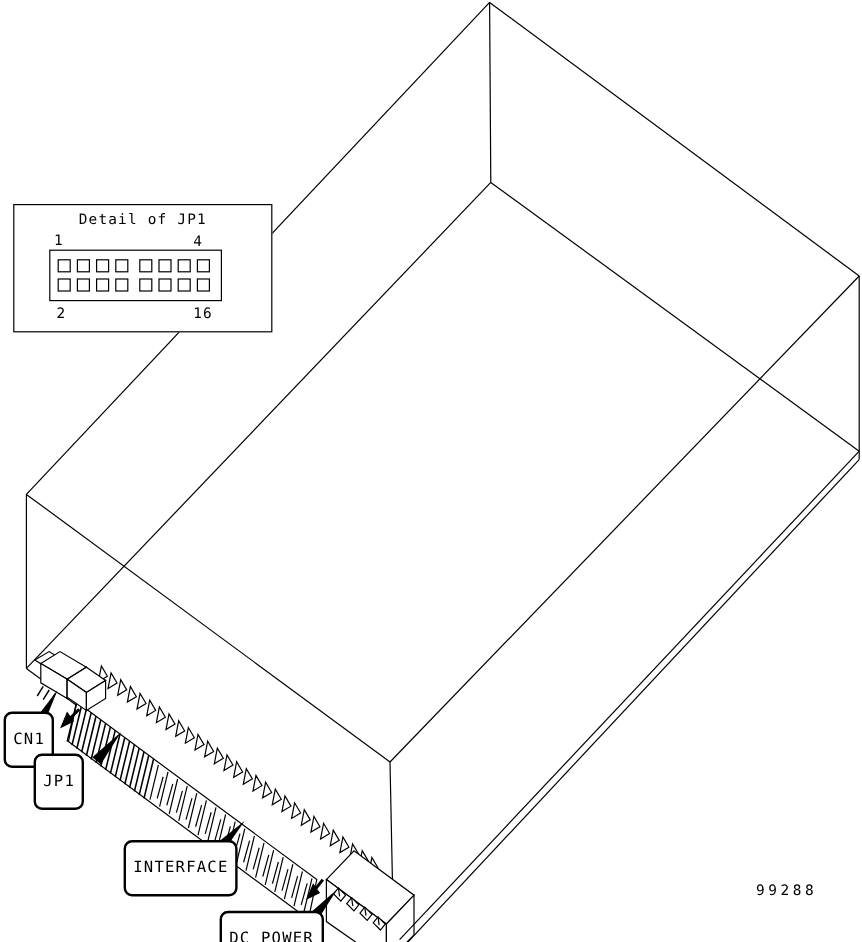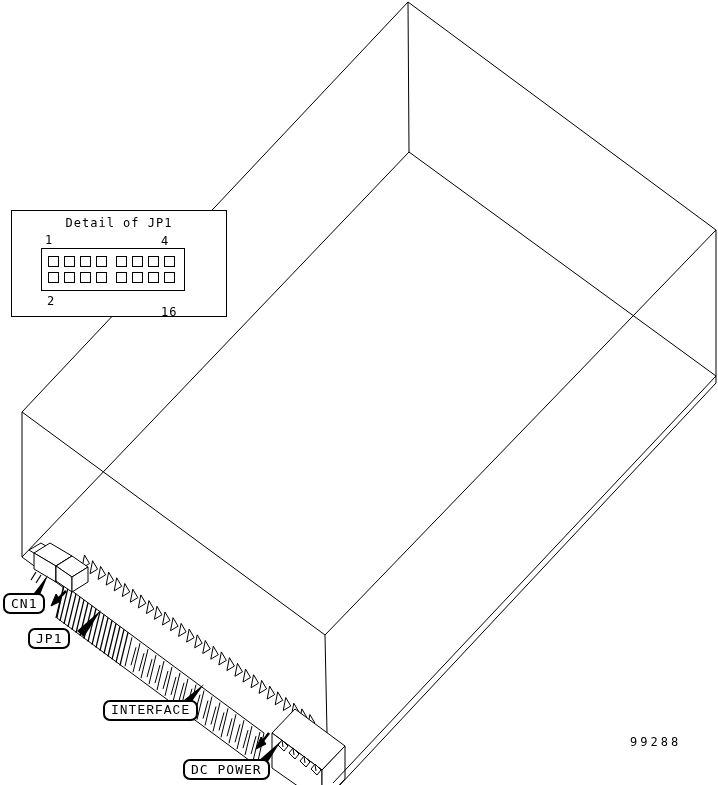--- a/index.html
+++ b/index.html
@@ -6,50 +6,50 @@
   .stage {
     position:relative; width:718px; height:785px; background:#ffffff;
     font-family:"DejaVu Sans Mono","Liberation Mono",monospace; color:#000;
     overflow:hidden;
   }
   svg.art { position:absolute; left:0; top:0; }
 
   
   .inset {
     position:absolute; left:11px; top:170px; width:214px; height:105px;
-    border:1px solid #000; background:#fff;margin-top:40px;
+    border:1px solid #000; background:#fff;
   }
   .inset-title {
     position:absolute; left:0; top:5px; width:100%; text-align:center;
     font-size:12px; letter-spacing:1px; white-space:nowrap;
   }
   .conn-rect {
     position:absolute; left:29px; top:37px; width:144px; height:43px;
     border:1px solid #000; box-sizing:border-box;
     display:flex; flex-direction:column; justify-content:center;
     padding-left:6px; row-gap:5px;
   }
   .pin-row { display:flex; column-gap:5px; }
   .pin { width:11px; height:11px; border:1px solid #000; box-sizing:border-box; background:#fff; }
   .pin.gap { margin-left:4px; }
   .pin-num { position:absolute; font-size:12px; letter-spacing:1px; }
   .pn-tl { left:33px;  top:22px; }
   .pn-tr { left:149px; top:23px; }
   .pn-bl { left:35px;  top:83px; }
-  .pn-br { left:149px; top:94px; }
+  .pn-br { left:149px; top:83px; }
 
   
   .callout {
     position:absolute; border:2px solid #000; border-radius:7px; background:#fff;
-    font-size:13px; letter-spacing:1px; line-height:15px; padding:1px 6px;
+    font-size:13px; letter-spacing:1px; line-height:15px; padding:14px 6px;
     white-space:nowrap; z-index:3;
   }
   .co-cn1 { left:3px;   top:593px; }
   .co-jp1 { left:28px;  top:628px; }
-  .co-int { left:103px; top:700px;font-family:Liberation Mono, monospace; }
+  .co-int { left:103px; top:700px; }
   .co-dcp { left:183px; top:759px; }
 
   .partnum {
     position:absolute; left:630px; top:735px;
     font-size:12px; letter-spacing:3px;
   }
 </style>
 </head>
 <body>
 

